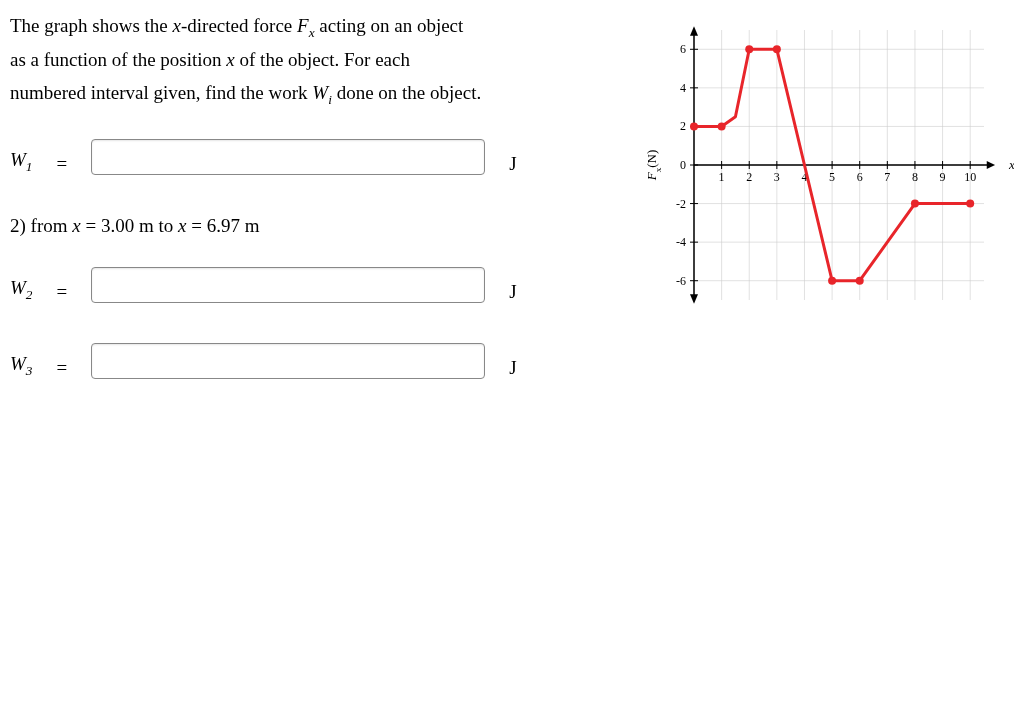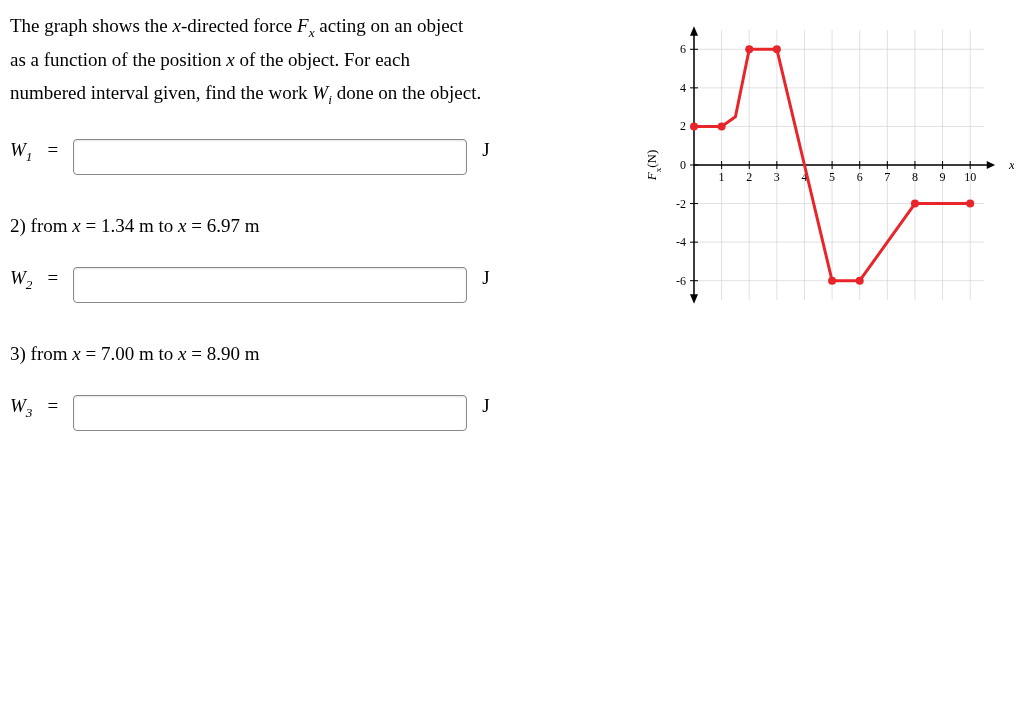--- a/index.html
+++ b/index.html
@@ -27,22 +27,22 @@
     margin-bottom: 28px;
   }
   .question-block {
     margin-bottom: 40px;
   }
   .q-label {
     margin-bottom: 30px;
   }
   .answer-row {
     display: flex;
-    align-items: flex-start;
-    gap: 15px;
+    align-items: flex-end;
+    gap: 24px;
   }
   .answer-row .var {
     font-style: italic;
   }
   .answer-row .eq {
   }
   .answer-input {
     width: 380px;
     height: 34px;
     border: 1px solid #888;
@@ -68,31 +68,30 @@
     <div class="question-block">
       <div class="answer-row">
         <span class="var"><span class="ital">W</span><span class="sub">1</span></span>
         <span class="eq">=</span>
         <input class="answer-input" type="text" value="" style="">
         <span>J</span>
       </div>
     </div>
 
     <div class="question-block">
-      <div class="q-label"><span>2)</span> from <span class="ital">x</span> = <span>1.34 m</span> to <span class="ital">x</span> = <span>6.97 m</span></div>
+      <div class="q-label"><span>2)</span> from <span class="ital">x</span> = <span>3.00 m</span> to <span class="ital">x</span> = <span>6.97 m</span></div>
       <div class="answer-row">
         <span class="var"><span class="ital">W</span><span class="sub">2</span></span>
         <span class="eq">=</span>
         <input class="answer-input" type="text" value="" style="">
         <span>J</span>
       </div>
     </div>
 
     <div class="question-block">
-      <div class="q-label"><span>3)</span> from <span class="ital">x</span> = <span>7.00 m</span> to <span class="ital">x</span> = <span>8.90 m</span></div>
       <div class="answer-row">
         <span class="var"><span class="ital">W</span><span class="sub">3</span></span>
         <span class="eq">=</span>
         <input class="answer-input" type="text" value="" style="">
         <span>J</span>
       </div>
     </div>
   </div>
 
   <div class="right">

